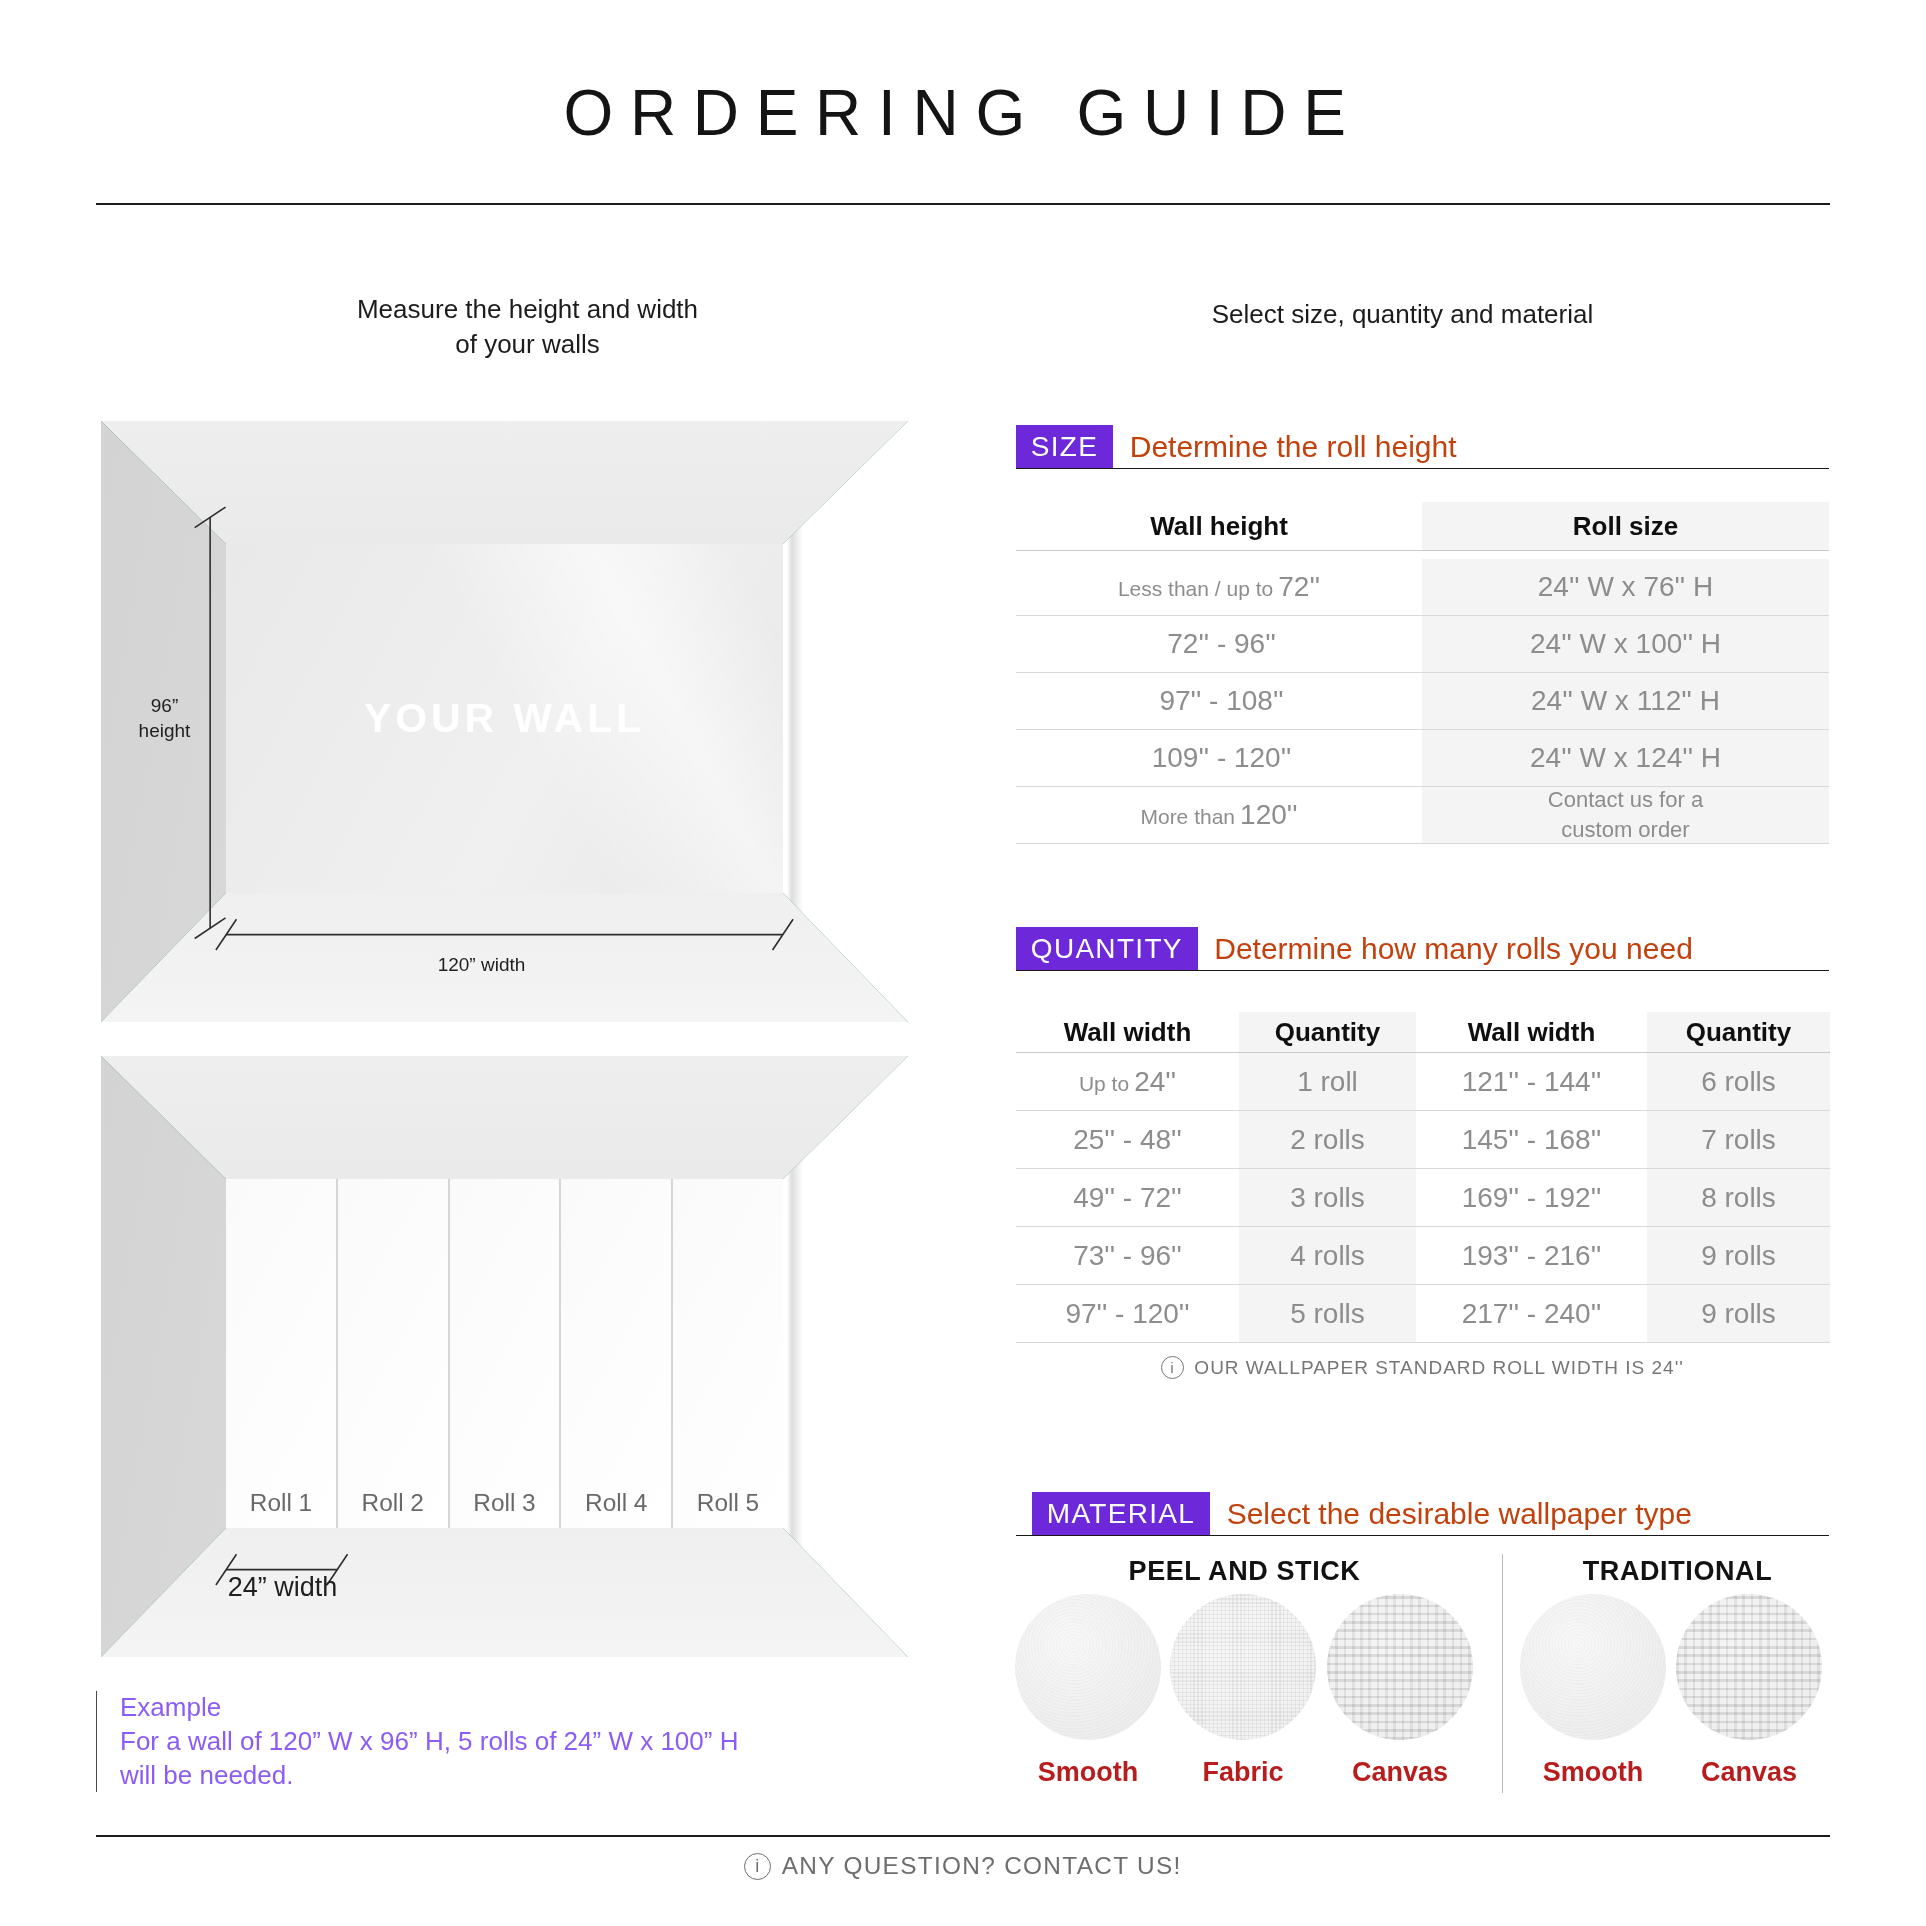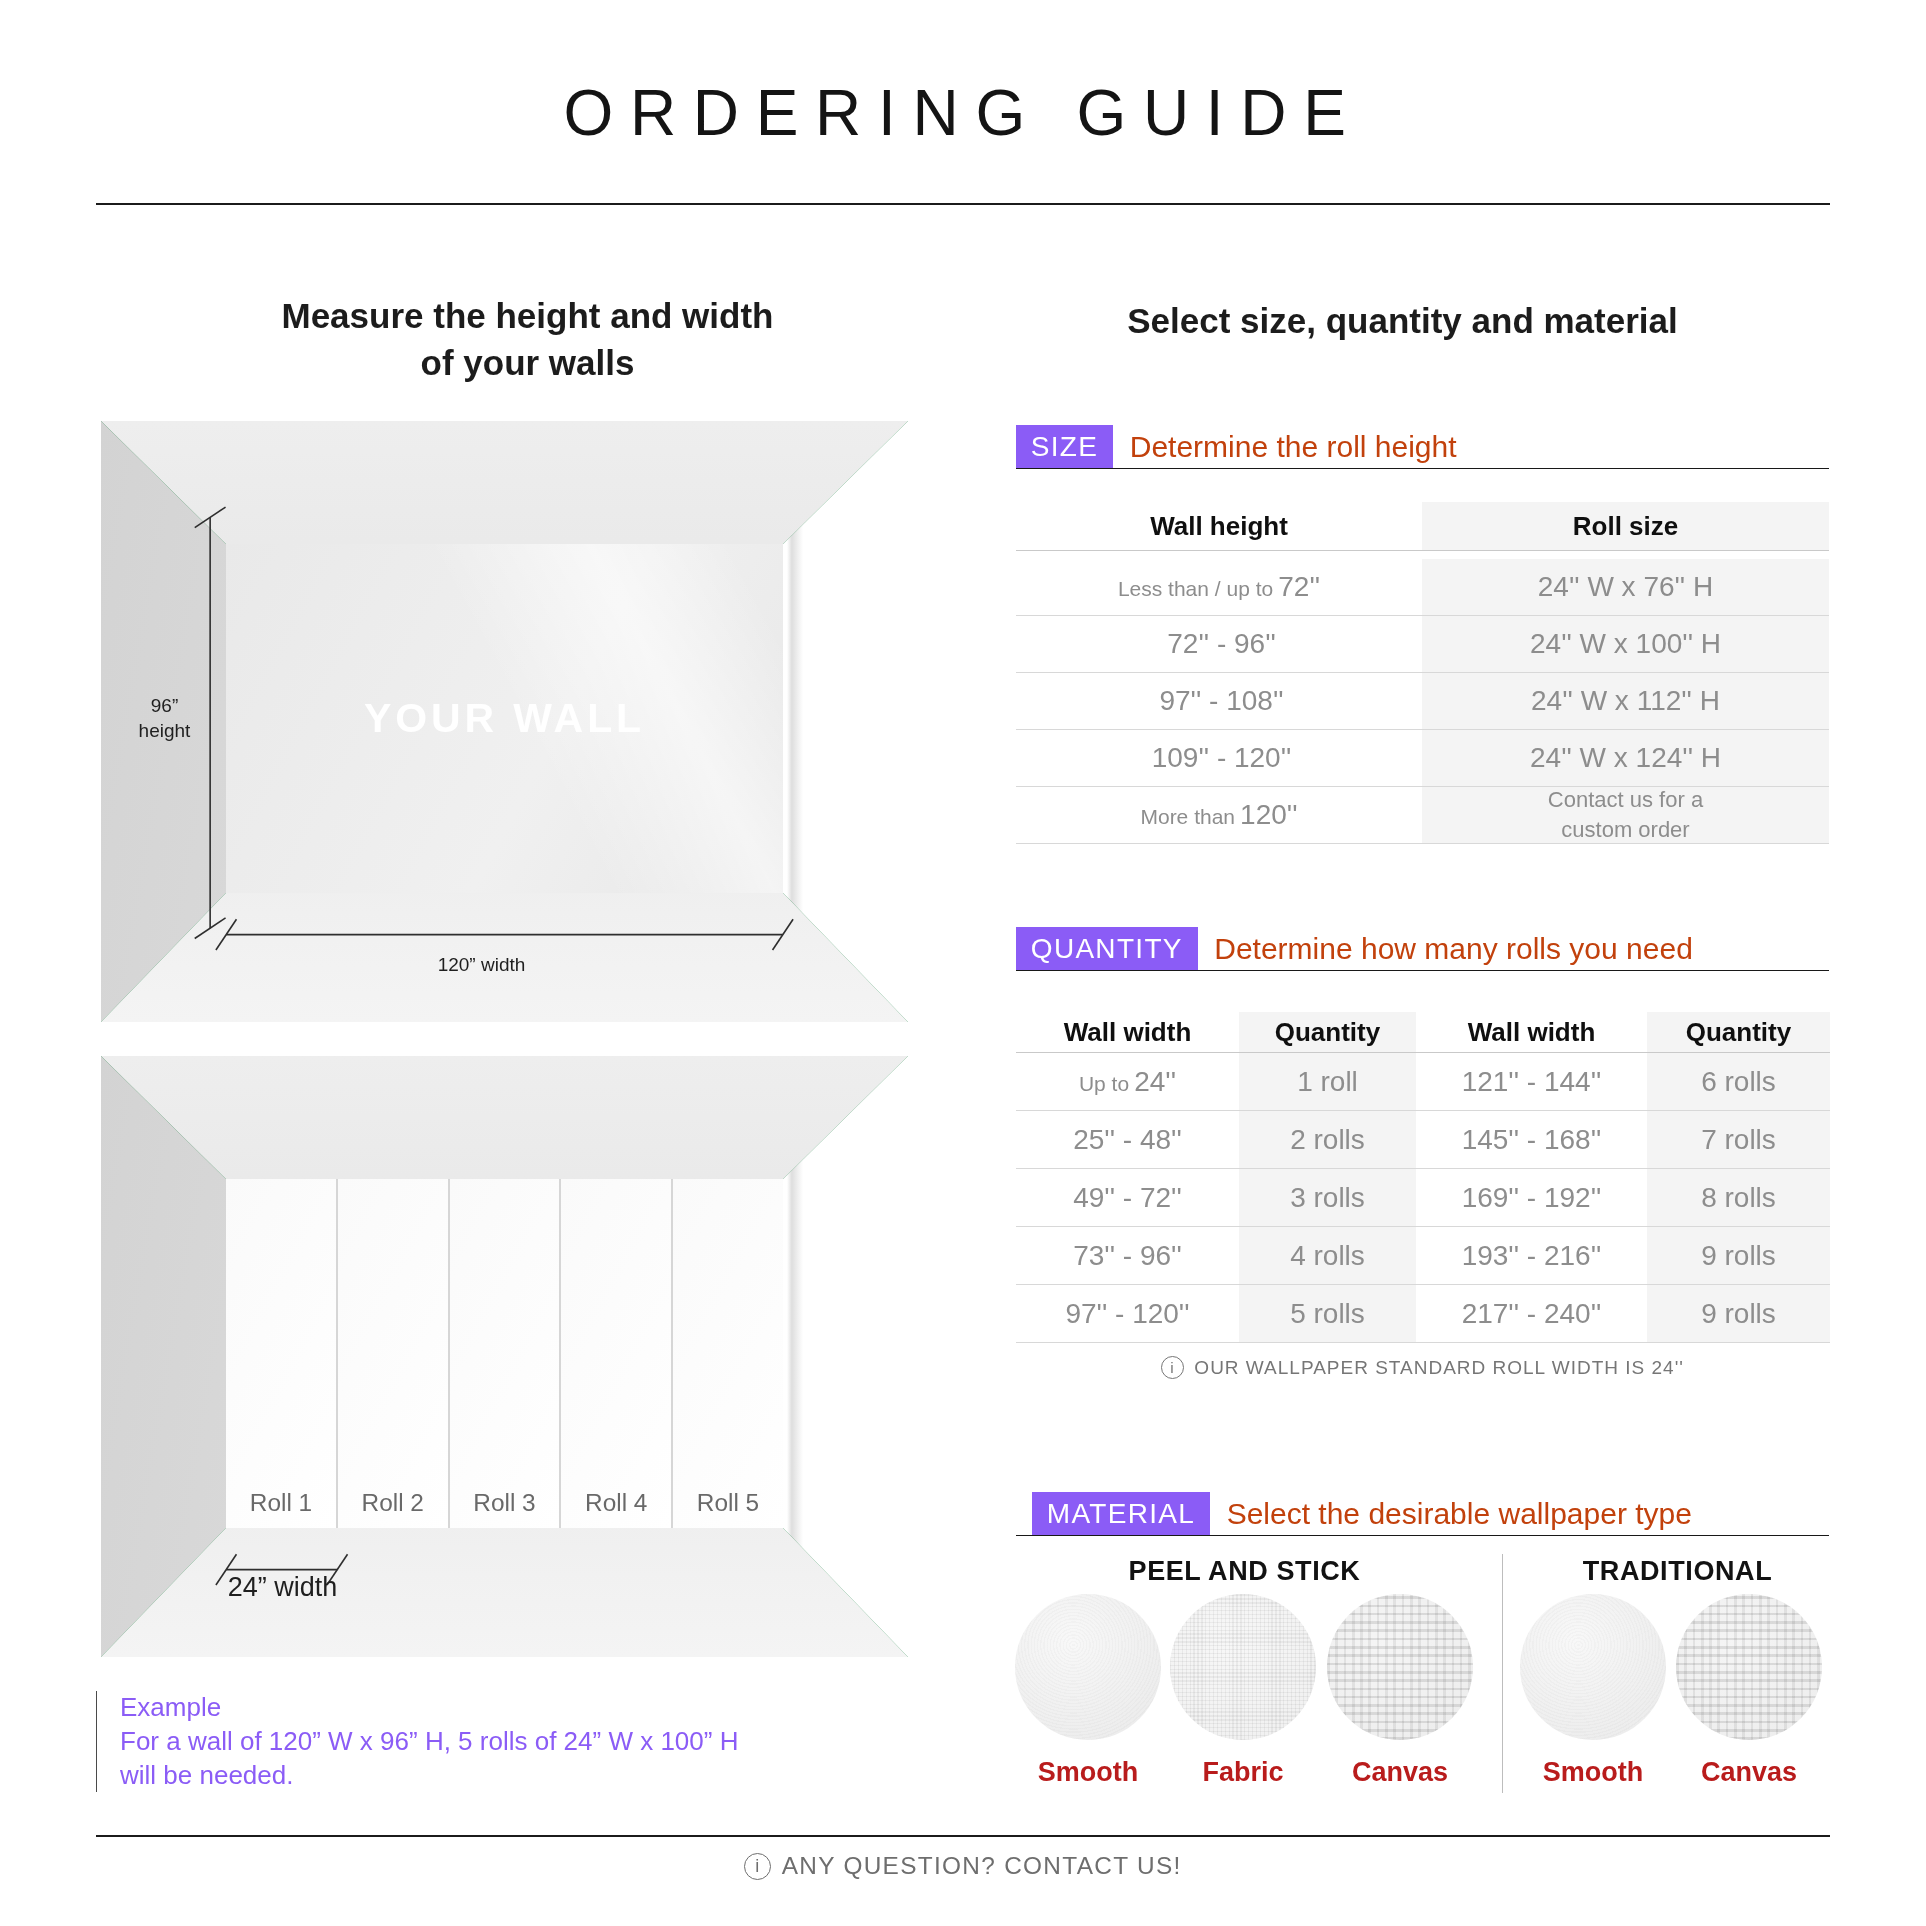--- a/index.html
+++ b/index.html
@@ -8,21 +8,21 @@
   #page { position:relative; width:1926px; height:1926px; background:#ffffff; overflow:hidden; }
 
   
   .page-title {
     position:absolute; top:76px; left:0; width:100%;
     text-align:center; font-size:64px; font-weight:400;
     letter-spacing:16.7px; color:#141414;
   }
   .top-rule { position:absolute; left:96px; top:203px; width:1734px; height:1.9px; background:#1b1b1b; }
 
-  .col-heading { position:absolute; font-size:35px; line-height:1.35; color:#1c1c1c; text-align:center;font-weight:bold; }
+  .col-heading { position:absolute; font-size:26px; line-height:1.35; color:#1c1c1c; text-align:center; }
   .left-heading  { left:110px;  top:292px; width:835px; }
   .right-heading { left:995px; top:297px; width:815px; }
 
   
   .room { position:absolute; left:101px; width:807px; height:601px; background:#15803d; overflow:hidden; }
   #room1 { top:421px; } #room2 { top:1056px; }
   .face { position:absolute; inset:0; }
   .ceiling  { clip-path:polygon(0 0, 100% 0, 84.5% 20.5%, 15.5% 20.5%); background:linear-gradient(180deg,#eeeeee 0%,#dadada 100%); }
   .leftwall { clip-path:polygon(0 0, 15.5% 20.5%, 15.5% 78.5%, 0 100%); background:linear-gradient(100deg,#d3d3d3 0%,#e8e8e8 100%); }
   .floor    { clip-path:polygon(15.5% 78.5%, 84.5% 78.5%, 100% 100%, 0 100%); background:linear-gradient(180deg,#dedede 0%,#f4f4f4 100%); }
@@ -52,21 +52,21 @@
   .width-label-2 { left:186px; top:1570px; width:193px; font-size:27px; }
 
   
   .example { position:absolute; left:96px; top:1691px; width:809px;
     border-left:1.9px solid #4a4a4a; padding-left:23px;
     font-size:26px; line-height:1.30; color:#8b5cf6; }
 
   
   .section-header { position:absolute; left:1016px; width:813px; height:50px;
     display:flex; align-items:flex-end; border-bottom:1.9px solid #181818; }
-  .badge { background:#8b5cf6; color:#ffffff; font-size:28px; letter-spacing:1.3px;
+  .badge { background:#6d28d9; color:#ffffff; font-size:28px; letter-spacing:1.3px;
     padding:7.7px 14.8px 7px 14.8px; line-height:1; white-space:nowrap; }
   .section-sub { font-size:30px; color:#c2410c; margin-left:16.7px; padding-bottom:4.5px; white-space:nowrap; }
   #size-header { top:419px; } #qty-header { top:921px; } #mat-header { top:1486px;padding-left:16px; }
 
   
   .tbl { position:absolute; left:1016px; display:grid; }
   .cell { display:flex; flex-direction:column; align-items:center; justify-content:center;
     border-bottom:0.6px solid #d8d8d8; text-align:center; }
   .cell.head { font-size:26px; font-weight:600; color:#0f0f0f; border-bottom:0.6px solid #c9c9c9; }
   .shade { background:#f4f4f4; }

